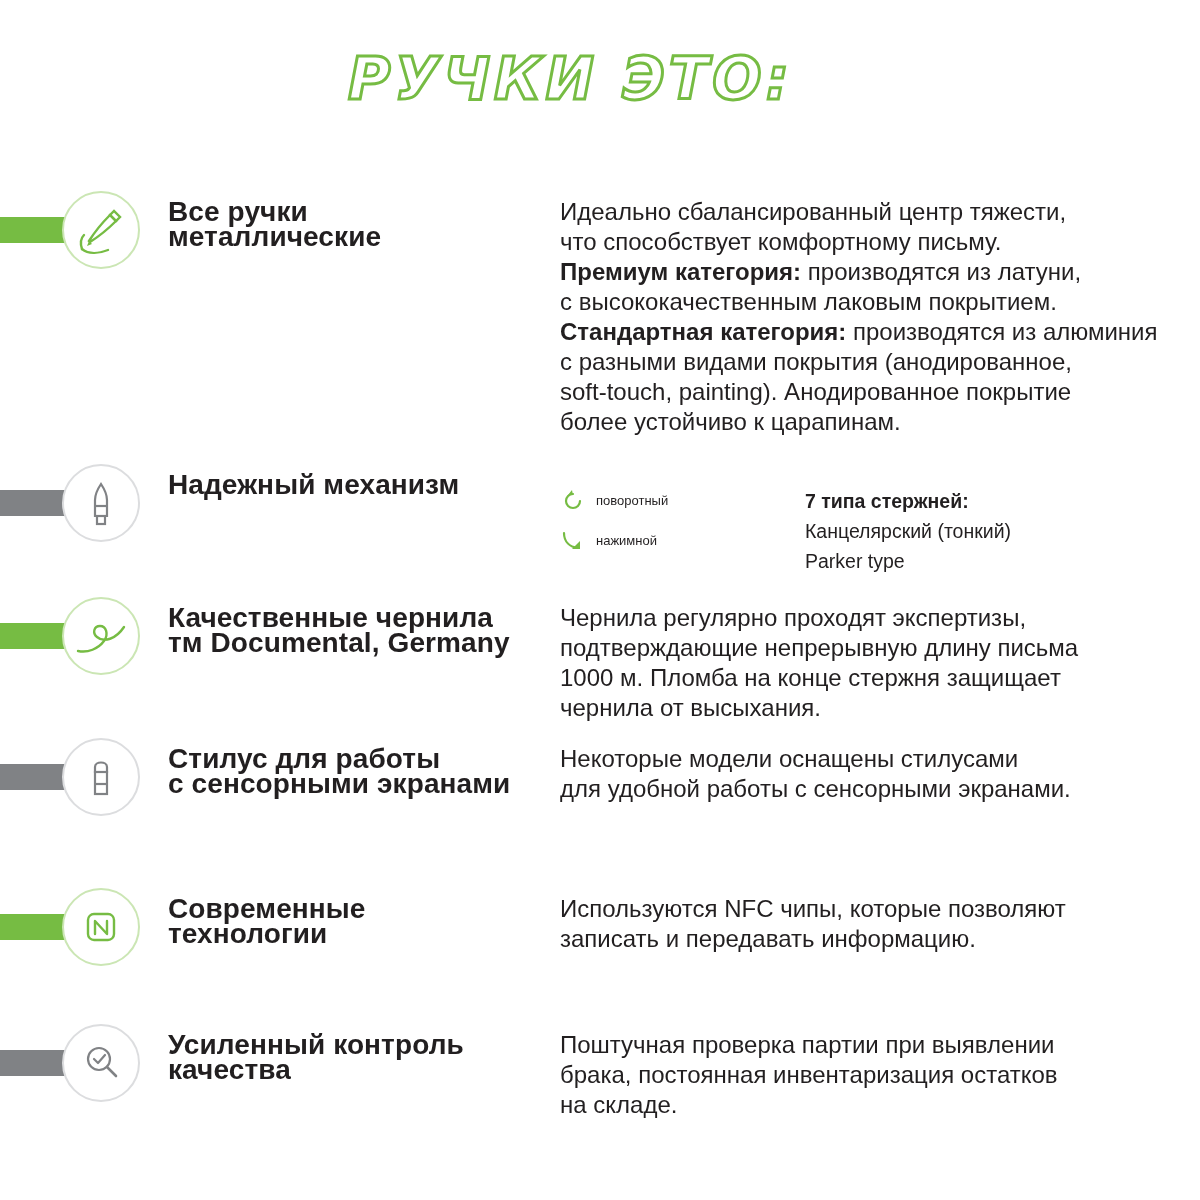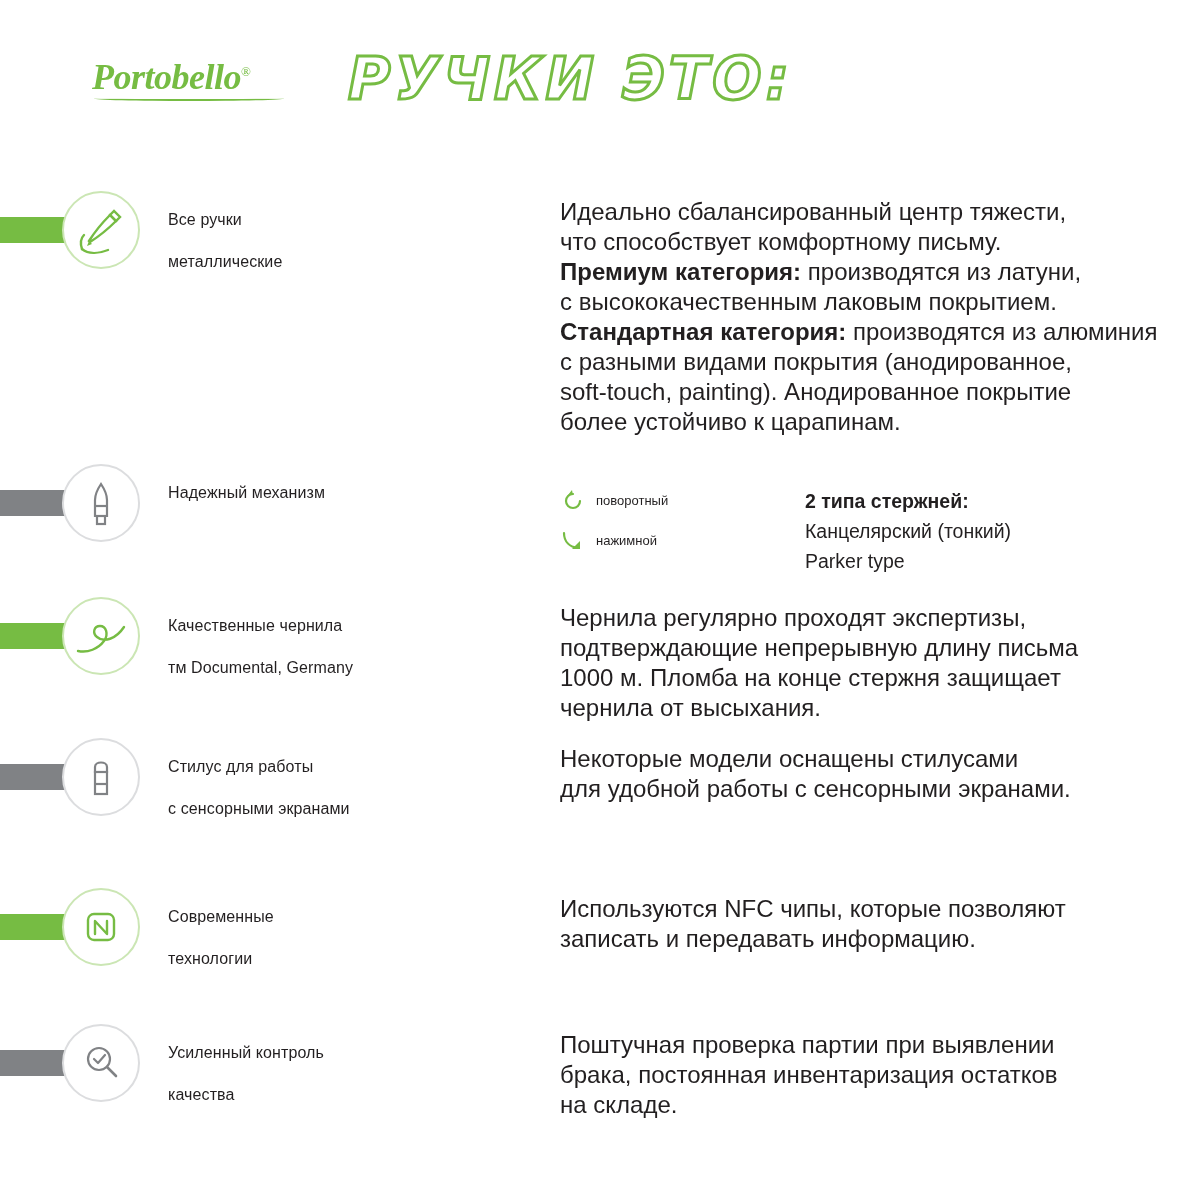--- a/index.html
+++ b/index.html
@@ -103,23 +103,23 @@
     box-sizing: border-box;
   }
   .badge.green-ring { border-color: #cbe6b4; }
   .badge svg { display: block; }
 
   .title {
     position: absolute;
     left: 168px;
     top: 8px;
     width: 370px;
-    font-size: 16px;
-    font-weight: normal;
-    line-height: 42px;
+    font-size: 28px;
+    font-weight: bold;
+    line-height: 25px;
     color: #221f20;
     letter-spacing: 0.1px;
   }
   .body {
     position: absolute;
     left: 560px;
     top: 6px;
     width: 620px;
     font-size: 24px;
     line-height: 30px;
@@ -157,24 +157,20 @@
     line-height: 30px;
   }
   .mech-right .hd { font-weight: bold; }
 </style>
 </head>
 <body>
 
 <div class="page">
 
   <div class="header">
-    <div class="brand">
-      <div class="brand-text"><span>Portobello</span><span class="brand-reg">®</span></div>
-      <div class="brand-underline"></div>
-    </div>
     <div class="headline">РУЧКИ ЭТО:</div>
   </div>
 
   <div class="row" style="top:191px;">
     <div class="bar green"></div>
     <div class="badge green-ring">
       <svg width="74" height="74" viewBox="0 0 74 74">
         <path d="M25 48 C30 40 40 28 46 22 L52 28 C46 34 34 44 26 49 Z" fill="none" stroke="#76bc43" stroke-width="2.4"></path>
         <path d="M46 22 L50 18 L56 24 L52 28 Z" fill="none" stroke="#76bc43" stroke-width="2.4"></path>
         <path d="M25 48 L23 53 L28 51 Z" fill="#76bc43"></path>
@@ -213,21 +209,21 @@
           <svg width="26" height="26" viewBox="0 0 26 26">
             <path d="M4 5 C4 14 10 19 18 20" fill="none" stroke="#76bc43" stroke-width="2.2" stroke-linecap="round"></path>
             <path d="M20 13 L20 21 L12 21 Z" fill="#76bc43"></path>
           </svg>
         </span>
         <span>нажимной</span>
       </div>
     </div>
 
     <div class="mech-right">
-      <div class="hd">2 типа стержней:</div>
+      <div class="hd">7 типа стержней:</div>
       <div>Канцелярский (тонкий)</div>
       <div>Parker type</div>
     </div>
   </div>
 
   <div class="row" style="top:597px;">
     <div class="bar green"></div>
     <div class="badge green-ring">
       <svg width="74" height="74" viewBox="0 0 74 74">
         <path d="M14 52 C24 54 34 50 40 42 C45 35 42 27 36 27 C30 27 28 34 33 38 C40 44 52 40 60 28" fill="none" stroke="#76bc43" stroke-width="2.4" stroke-linecap="round"></path>

